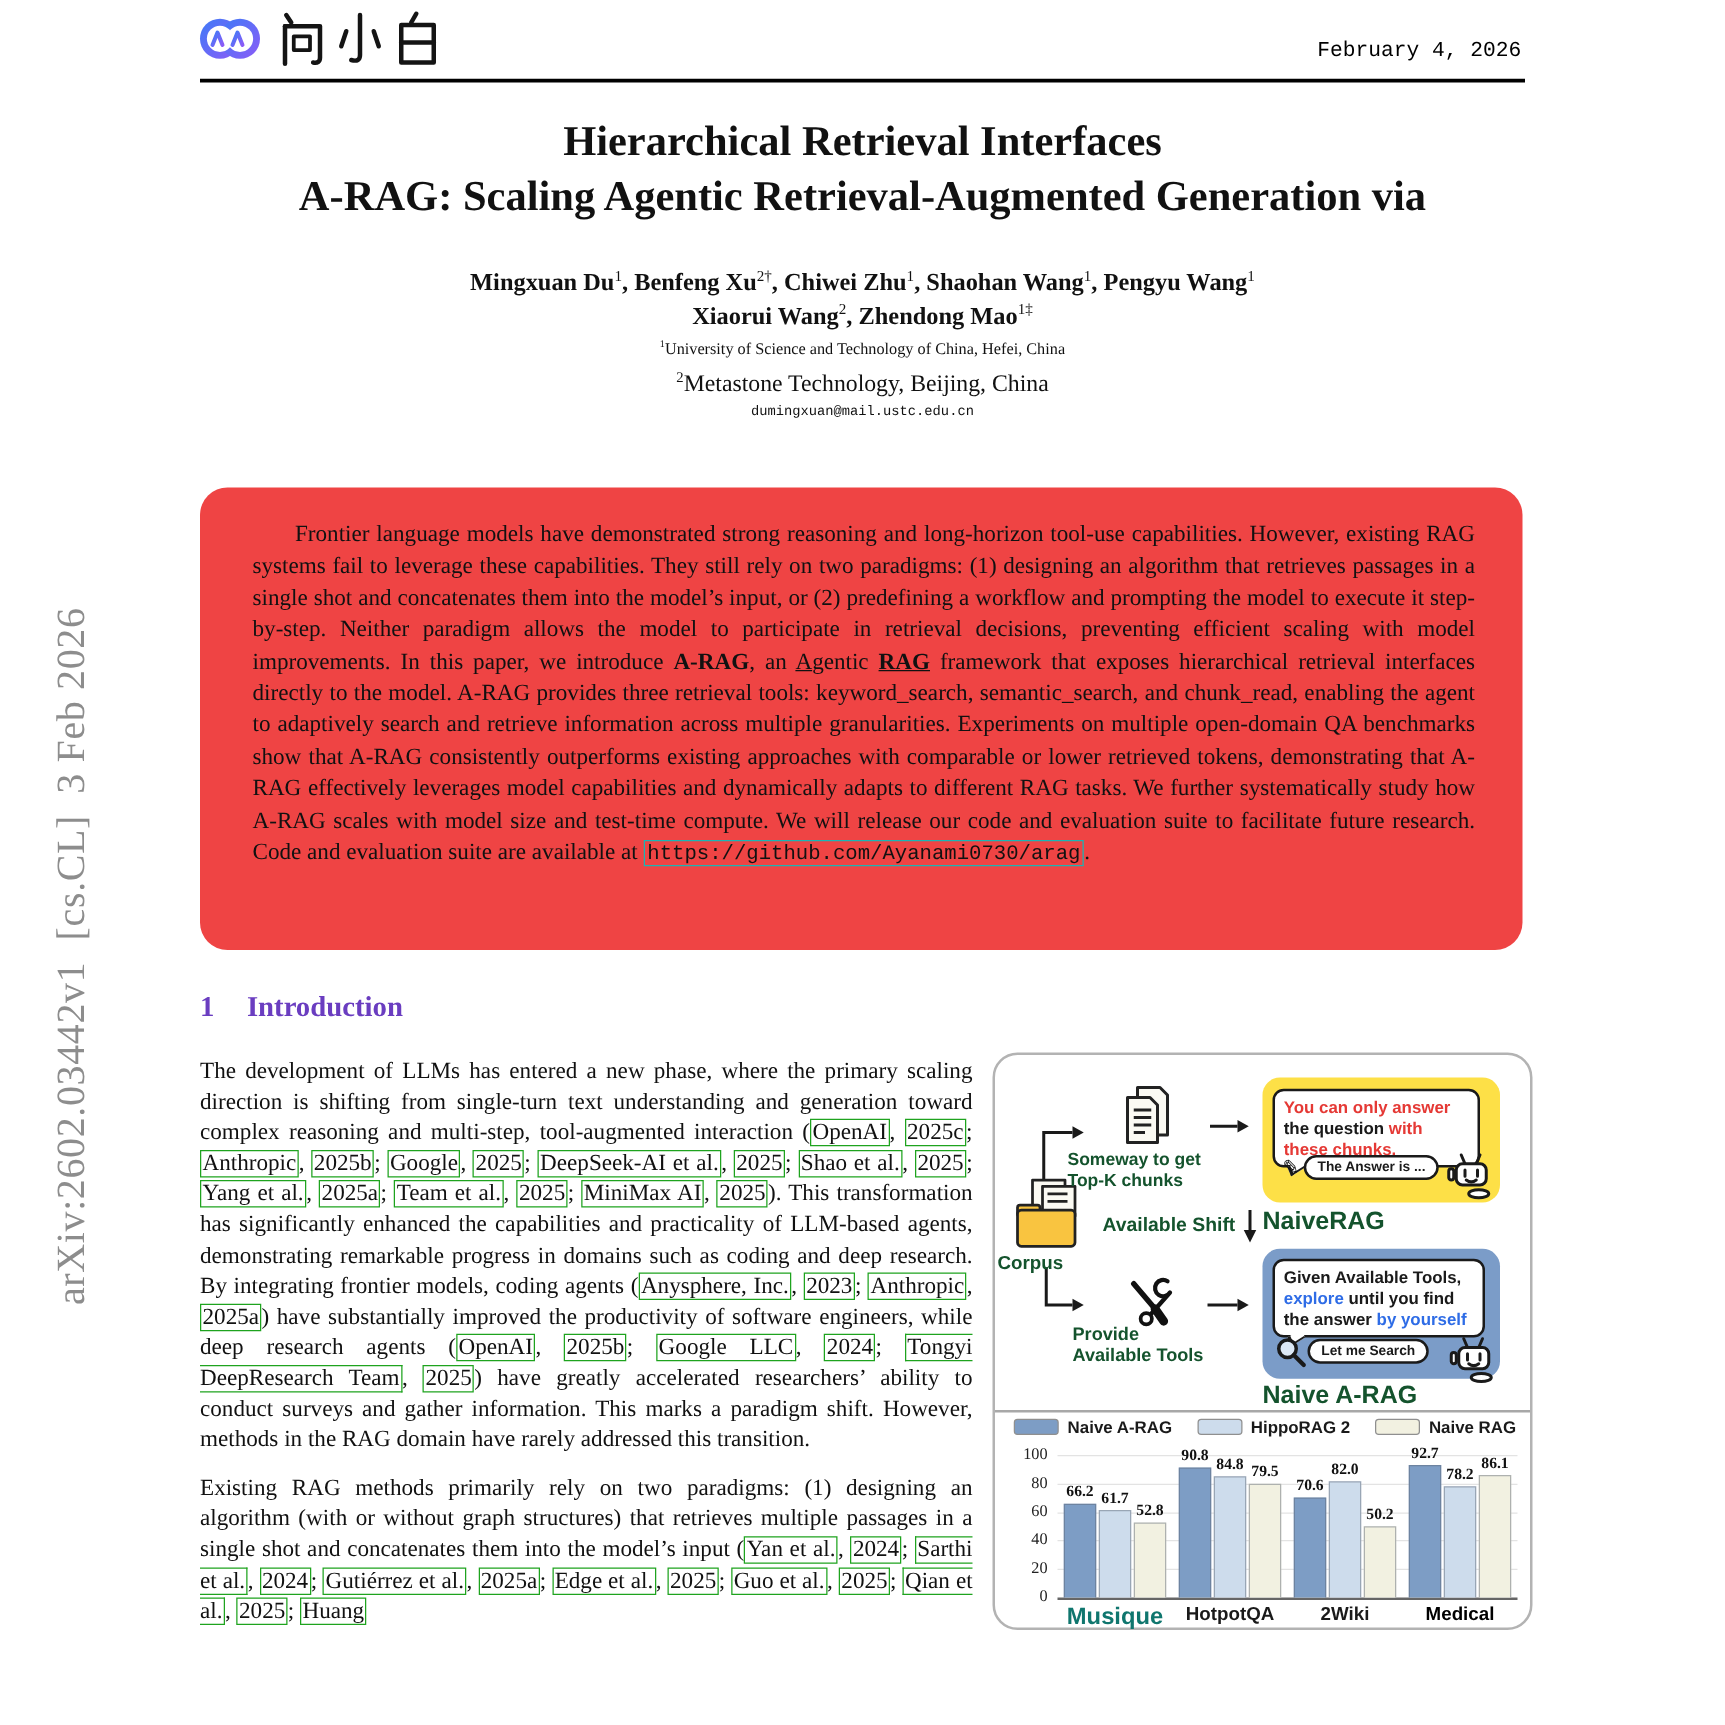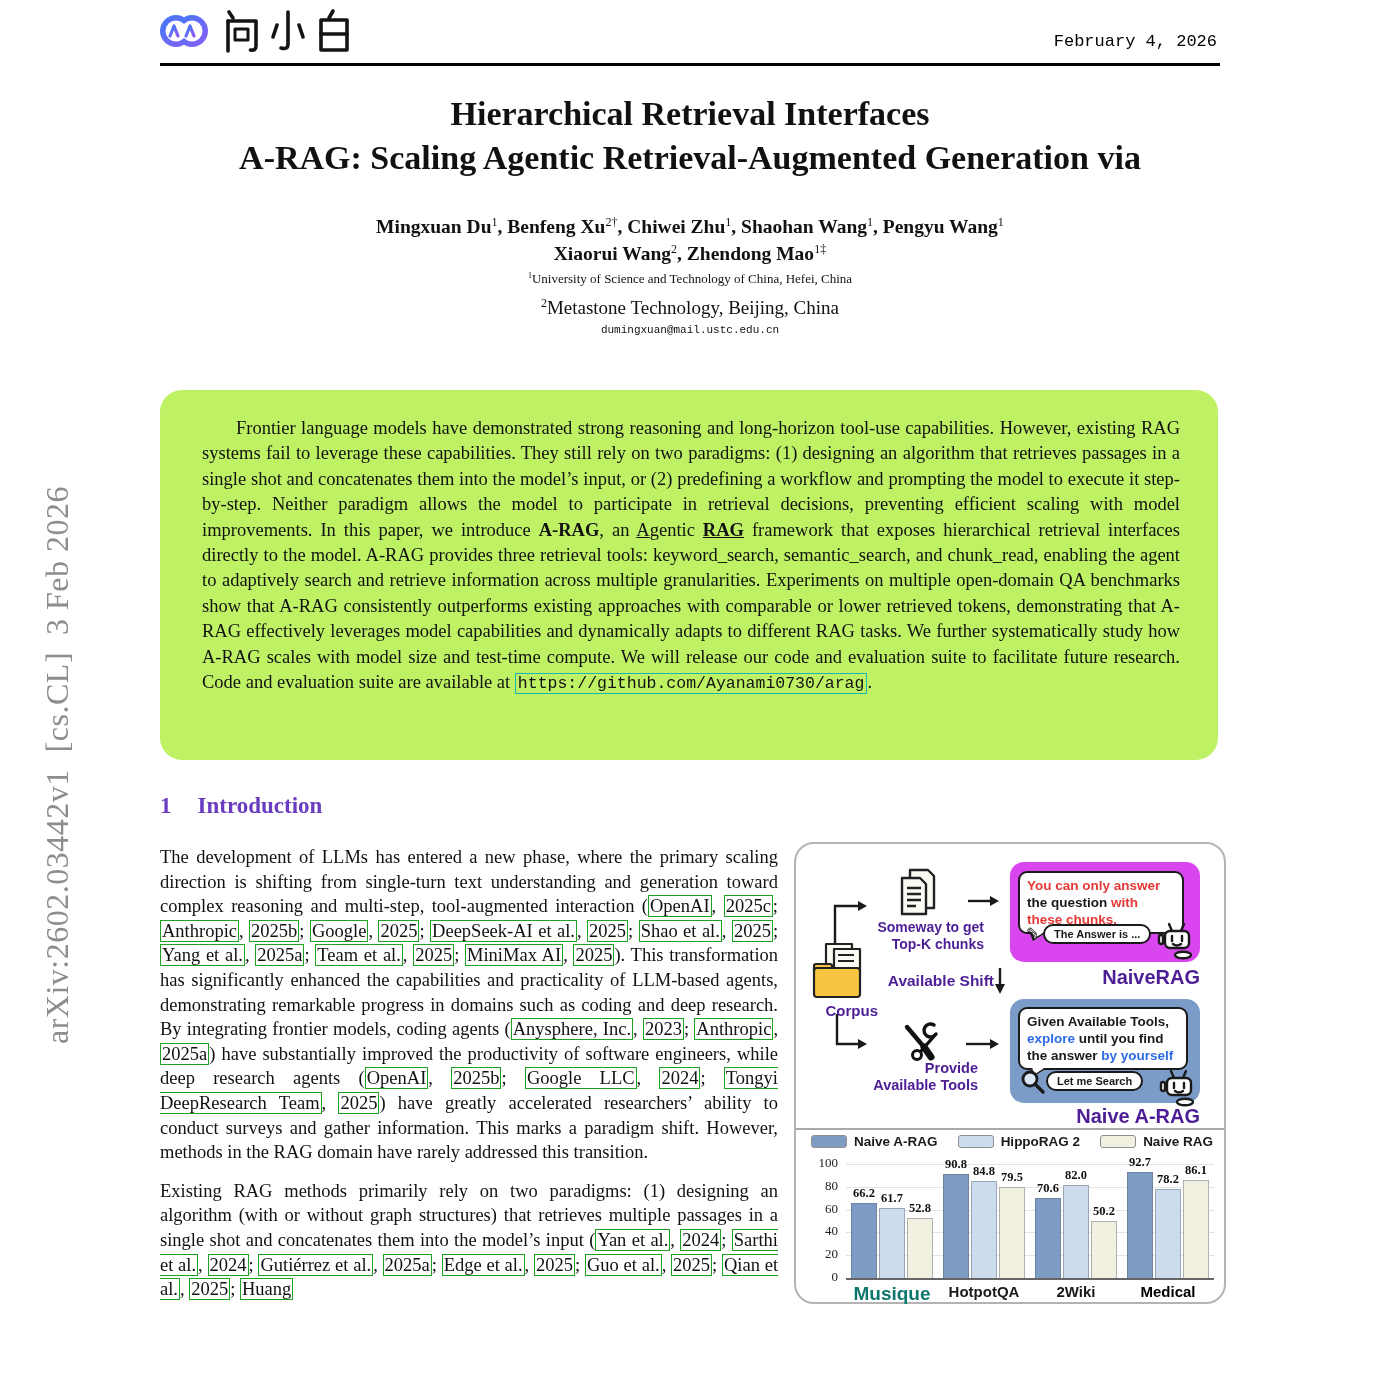--- a/index.html
+++ b/index.html
@@ -22,21 +22,21 @@
            font-size:34px; font-weight:bold; line-height:44px; }
   .authors1 { position:absolute; left:160px; top:216px; width:1060px; text-align:center; font-size:19.5px; }
   .authors2 { position:absolute; left:160px; top:243px; width:1060px; text-align:center; font-size:19.5px; }
   .affil1 { position:absolute; left:160px; top:271px; width:1060px; text-align:center; font-size:13px; }
   .affil2 { position:absolute; left:160px; top:297px; width:1060px; text-align:center; font-size:19px; }
   .email { position:absolute; left:160px; top:324px; width:1060px; text-align:center;
            font-family:"Liberation Mono", monospace; font-size:11px; }
 
   
   .abstract-box { position:absolute; left:160px; top:390px; width:1058px; height:370px;
-                  background:#bef264; border-radius:22px; }
+                  background:#ef4444; border-radius:22px; }
   .abstract-text { position:absolute; left:42px; right:38px; top:26px; font-size:18.5px;
                    line-height:25.4px; text-align:justify; text-indent:34px; }
 
   
   .sec-head { position:absolute; left:160px; top:793px; font-size:23px; font-weight:bold; color:#6a3dc0; }
   .sec-num { margin-right:26px; }
 
   
   .col-left { position:absolute; left:160px; top:845px; width:618px; font-size:18.5px;
               line-height:24.6px; text-align:justify; }
@@ -49,23 +49,23 @@
   .s-sup { vertical-align:super; font-size:0.62em; line-height:0; }
   .s-cite { border:1px solid #1ea31e; padding:0 1px; }
   .s-link { font-family:"Liberation Mono", monospace; font-size:16.5px; border:1px solid #1ab5b5; padding:0 2px; }
   .s-red { color:#e53935; }
   .s-blue { color:#2e6ce6; }
 
   
   .fig { position:absolute; left:794px; top:842px; width:432px; height:462px; background:#fff;
          border:2px solid #b3b3b3; border-radius:20px; font-family:"Liberation Sans", sans-serif; }
   .fig-divider { position:absolute; left:0; top:284px; width:100%; height:2px; background:#a8a8a8; }
-  .fg-label { position:absolute; font-weight:bold; color:#4c1d95; text-align:right; }
+  .fg-label { position:absolute; font-weight:bold; color:#14532d; text-align:left; }
   .nr-box { position:absolute; left:214px; top:18px; width:190px; height:100px;
-            background:#d946ef; border-radius:14px; }
+            background:#fde047; border-radius:14px; }
   .ar-box { position:absolute; left:214px; top:155px; width:190px; height:104px;
             background:#7b9cc8; border-radius:14px; }
   .bubble { position:absolute; background:#fff; border:2px solid #1a1a1a; border-radius:9px;
             font-weight:bold; font-size:13.5px; line-height:17px; padding:4px 7px; color:#1a1a1a; }
   .bubble .tail { position:absolute; left:12px; bottom:-7px; width:10px; height:10px; background:#fff;
                   border-right:2px solid #1a1a1a; border-bottom:2px solid #1a1a1a; transform:skewX(-30deg) rotate(45deg); }
   .pill { position:absolute; background:#fff; border:2px solid #1a1a1a; border-radius:13px;
           font-weight:bold; font-size:11px; padding:2px 9px; color:#1a1a1a; white-space:nowrap; }
   .caption { position:absolute; left:794px; top:1322px; width:436px; font-size:18.5px;
              font-family:"Liberation Serif", serif; white-space:nowrap; overflow:hidden; }

